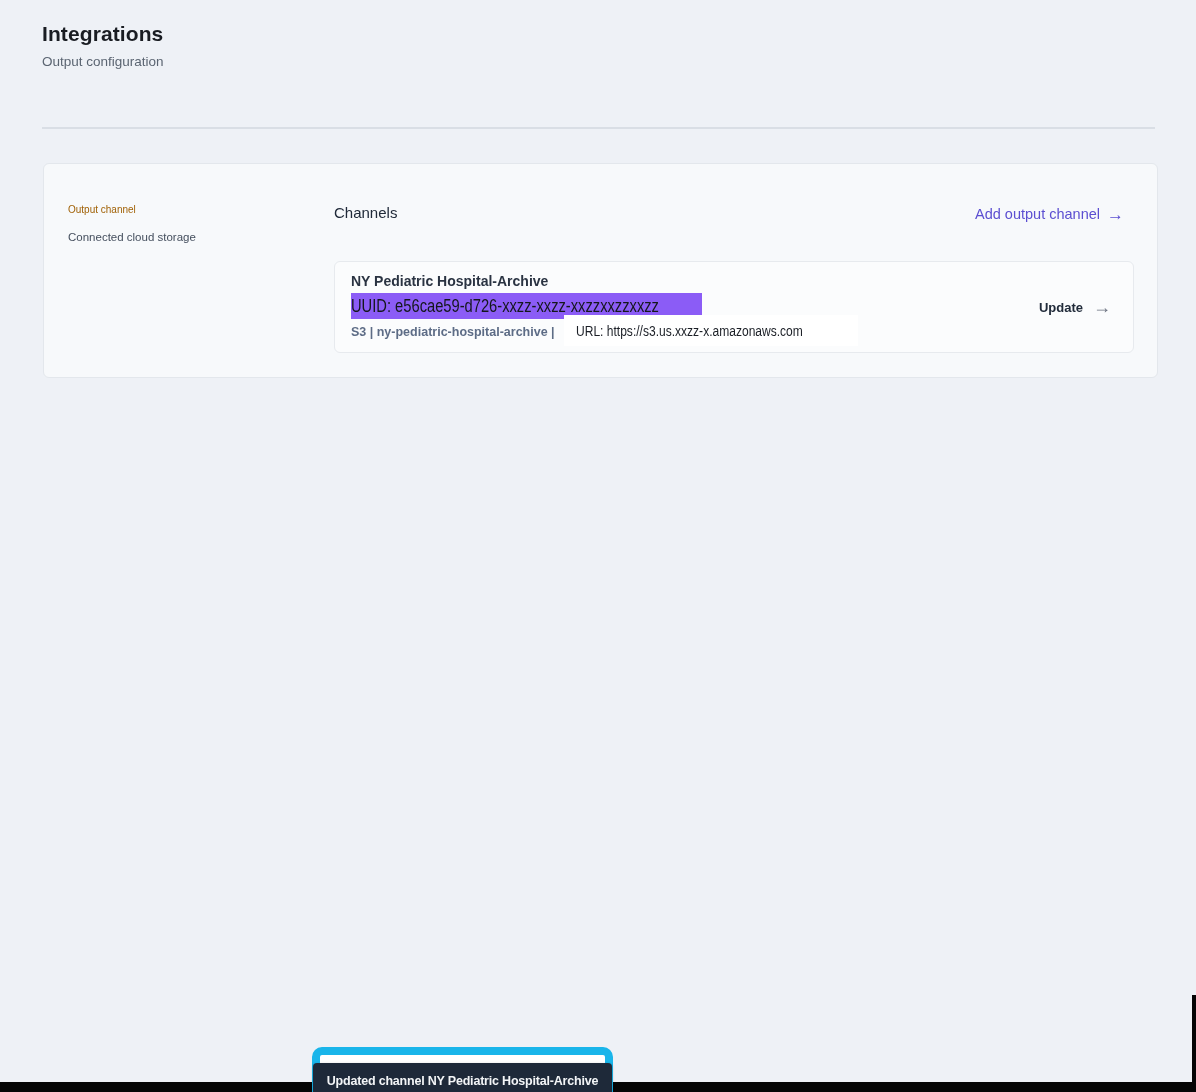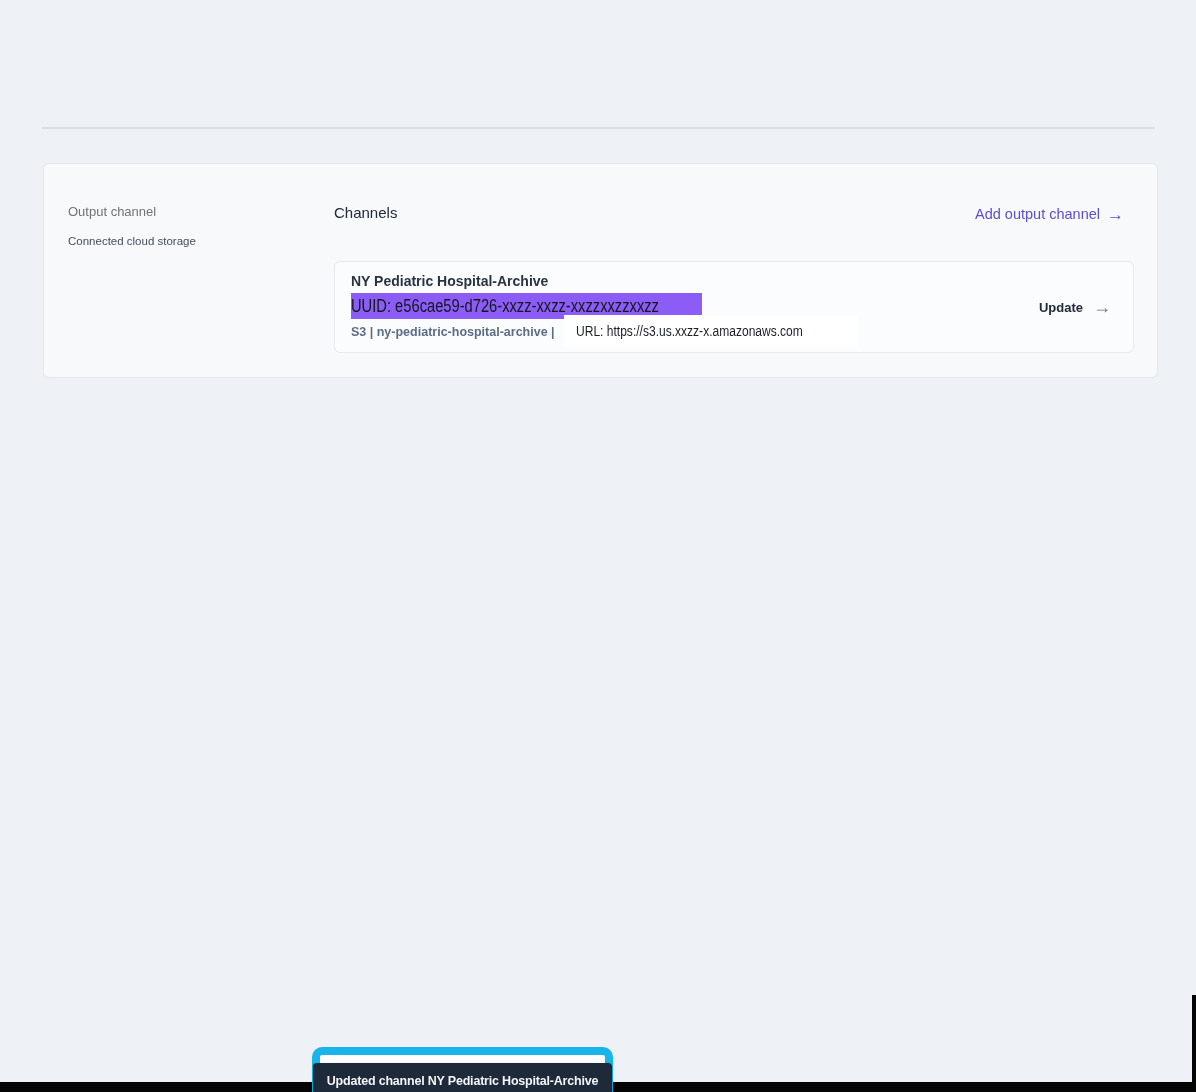--- a/index.html
+++ b/index.html
@@ -22,21 +22,21 @@
     position: absolute; left: 42px; top: 127px; width: 1113px; height: 2px;
     background: #d9dee5; border: none;
   }
 
   
   .panel {
     position: absolute; left: 43px; top: 163px; width: 1115px; height: 215px;
     background: #f7f9fb; border: 1px solid #e3e7ec; border-radius: 6px;
   }
   .panel-left { position: absolute; left: 24px; top: 40px; }
-  .section-title { font-size: 13px; font-weight: 500; color: #737373; }
+  .section-title { font-size: 10px; font-weight: 500; color: #a16207; }
   .section-subtitle { margin-top: 16px; font-size: 11.5px; color: #454f5e; }
 
   .channels-heading { position: absolute; left: 290px; top: 40px; font-size: 15px; font-weight: 500; color: #202a39; }
 
   .add-link {
     position: absolute; right: 33px; top: 42px;
     font-size: 14.5px; font-weight: 500; color: #5b4ed1;
     cursor: pointer; display: flex; align-items: flex-start; gap: 7px;
     text-decoration: none;
   }
@@ -98,20 +98,24 @@
 
   
   .bottom-bar { position: absolute; left: 0; bottom: 0; width: 100%; height: 10px; background: #050505; z-index: 3; }
   .right-edge { position: absolute; right: 0; top: 995px; width: 4px; height: 97px; background: #050505; z-index: 3; }
 </style>
 </head>
 <body>
 
 <div class="screen">
 
+  <div class="page-header">
+    <div class="page-title">Integrations</div>
+    <div class="page-subtitle">Output configuration</div>
+  </div>
 
   <hr class="divider">
 
   <section class="panel">
 
     <div class="panel-left">
       <div class="section-title">Output channel</div>
       <div class="section-subtitle">Connected cloud storage</div>
     </div>
 

